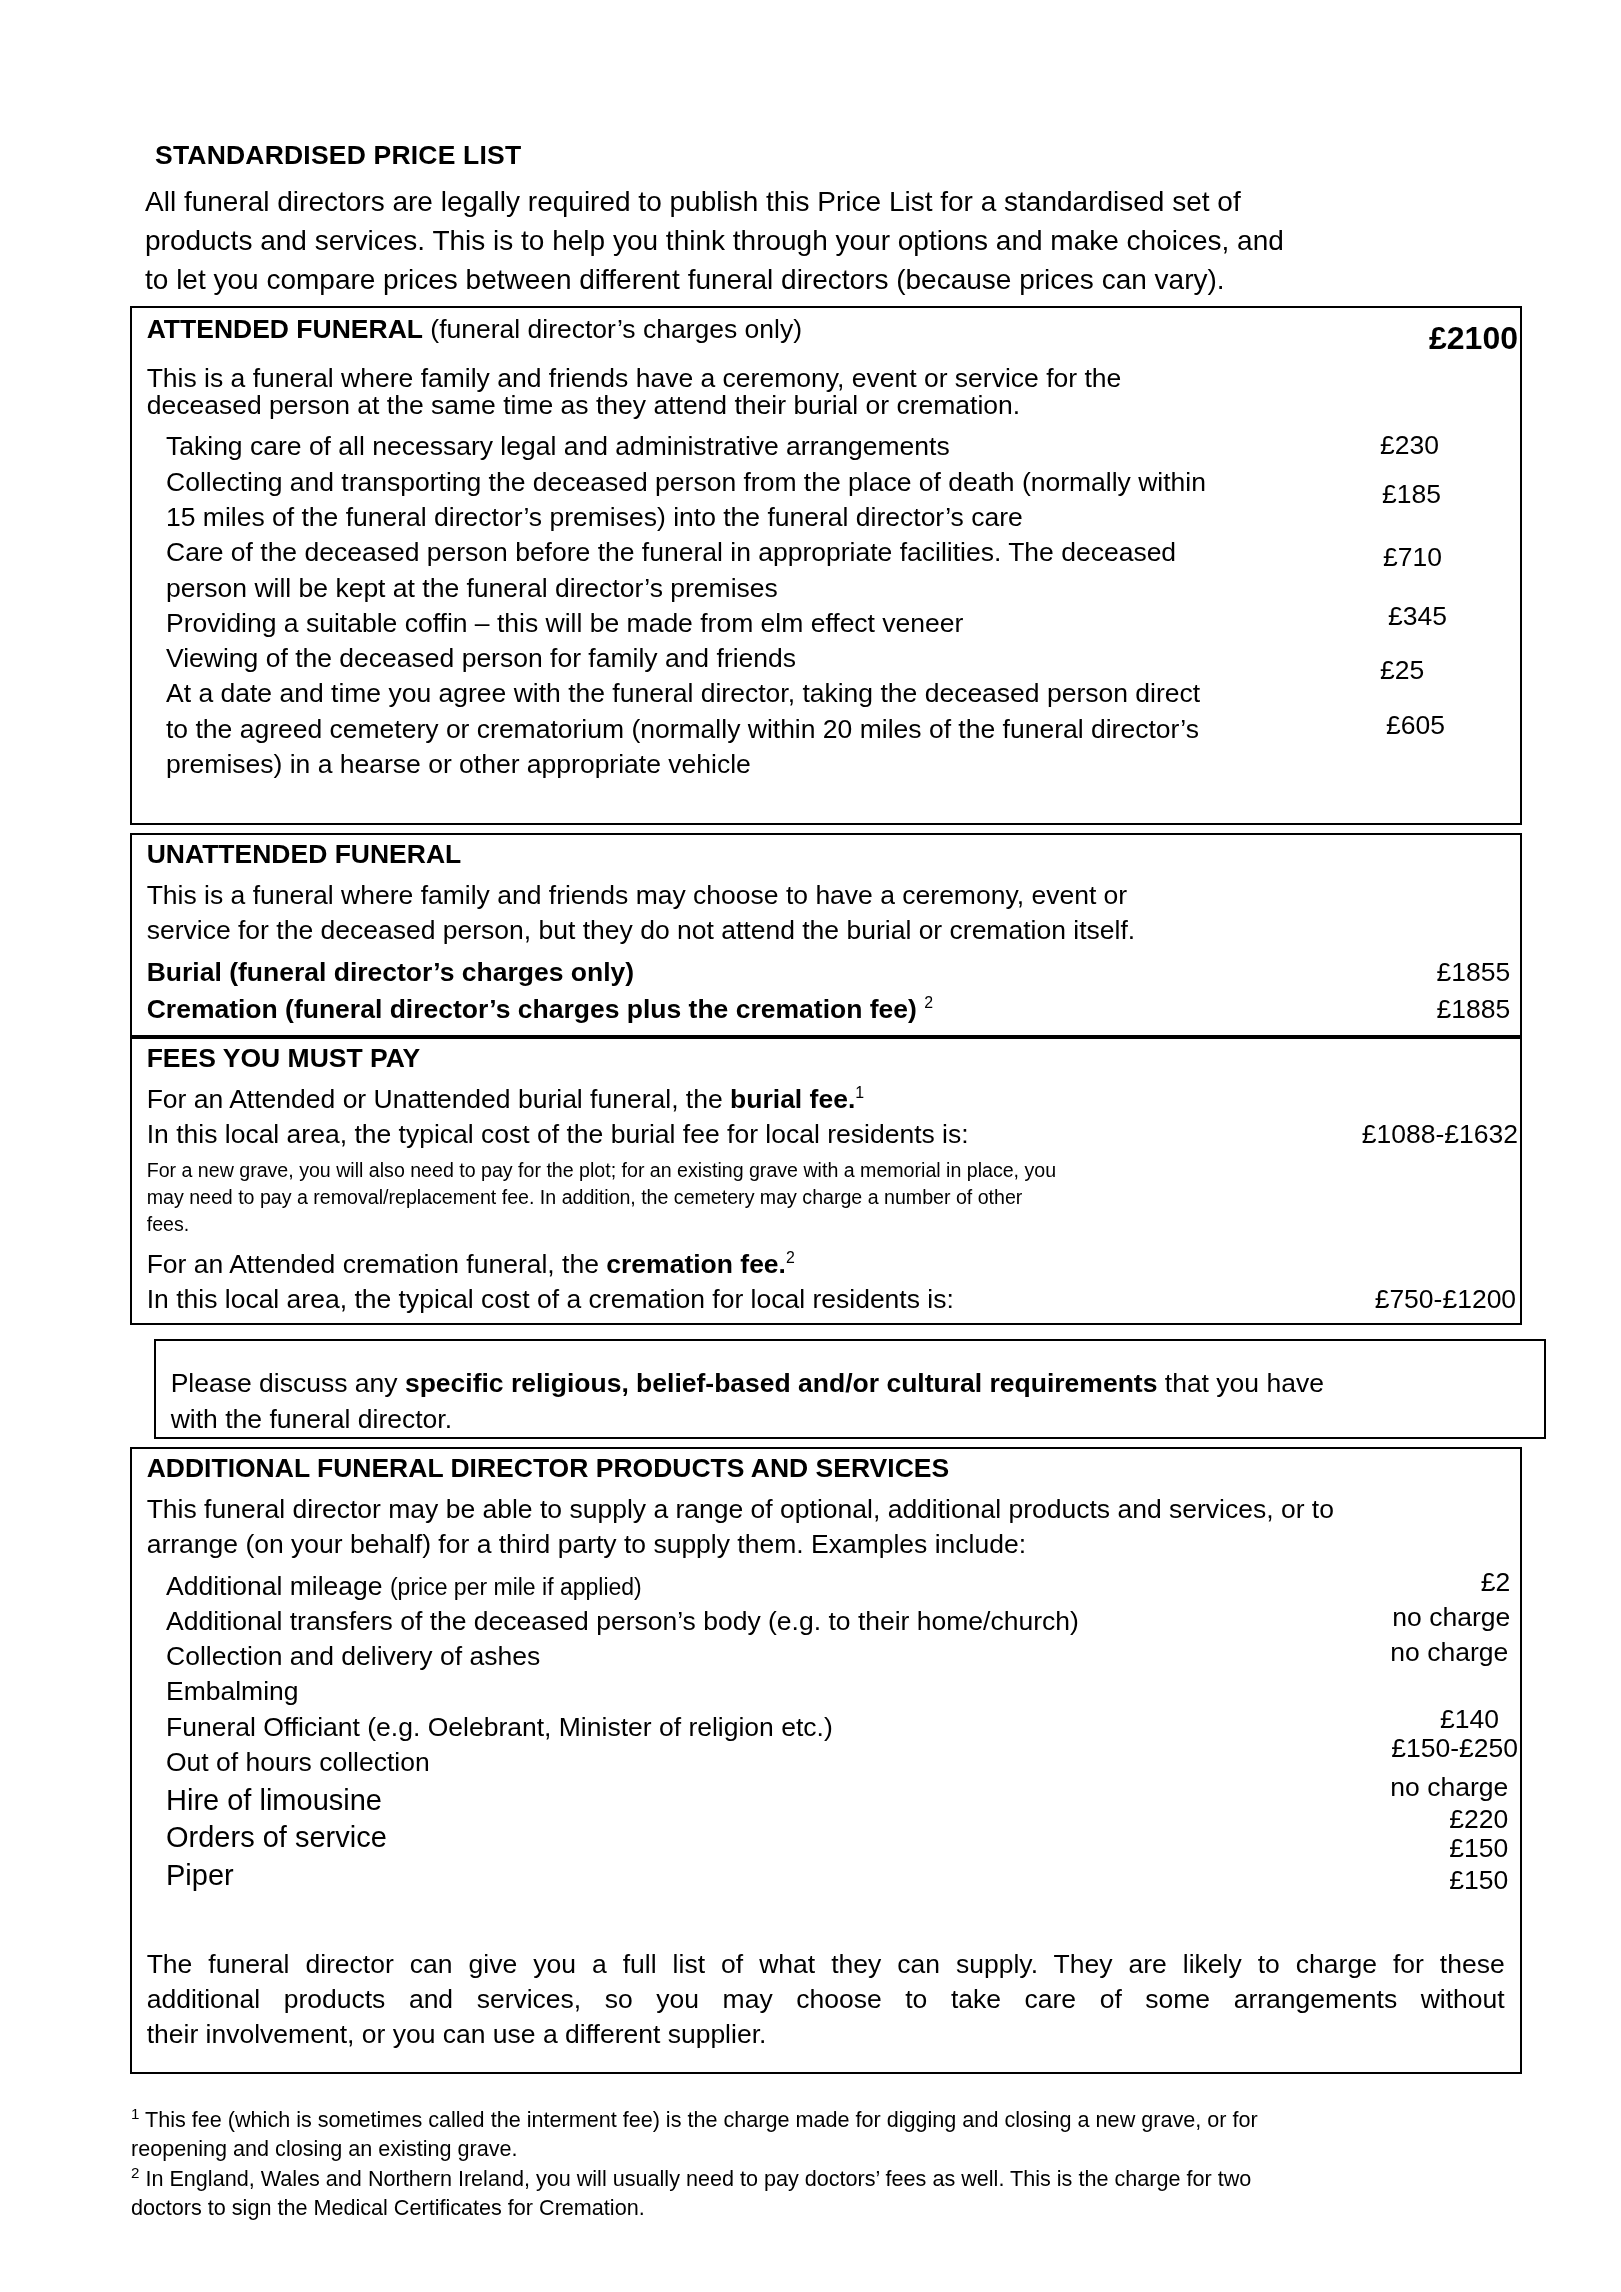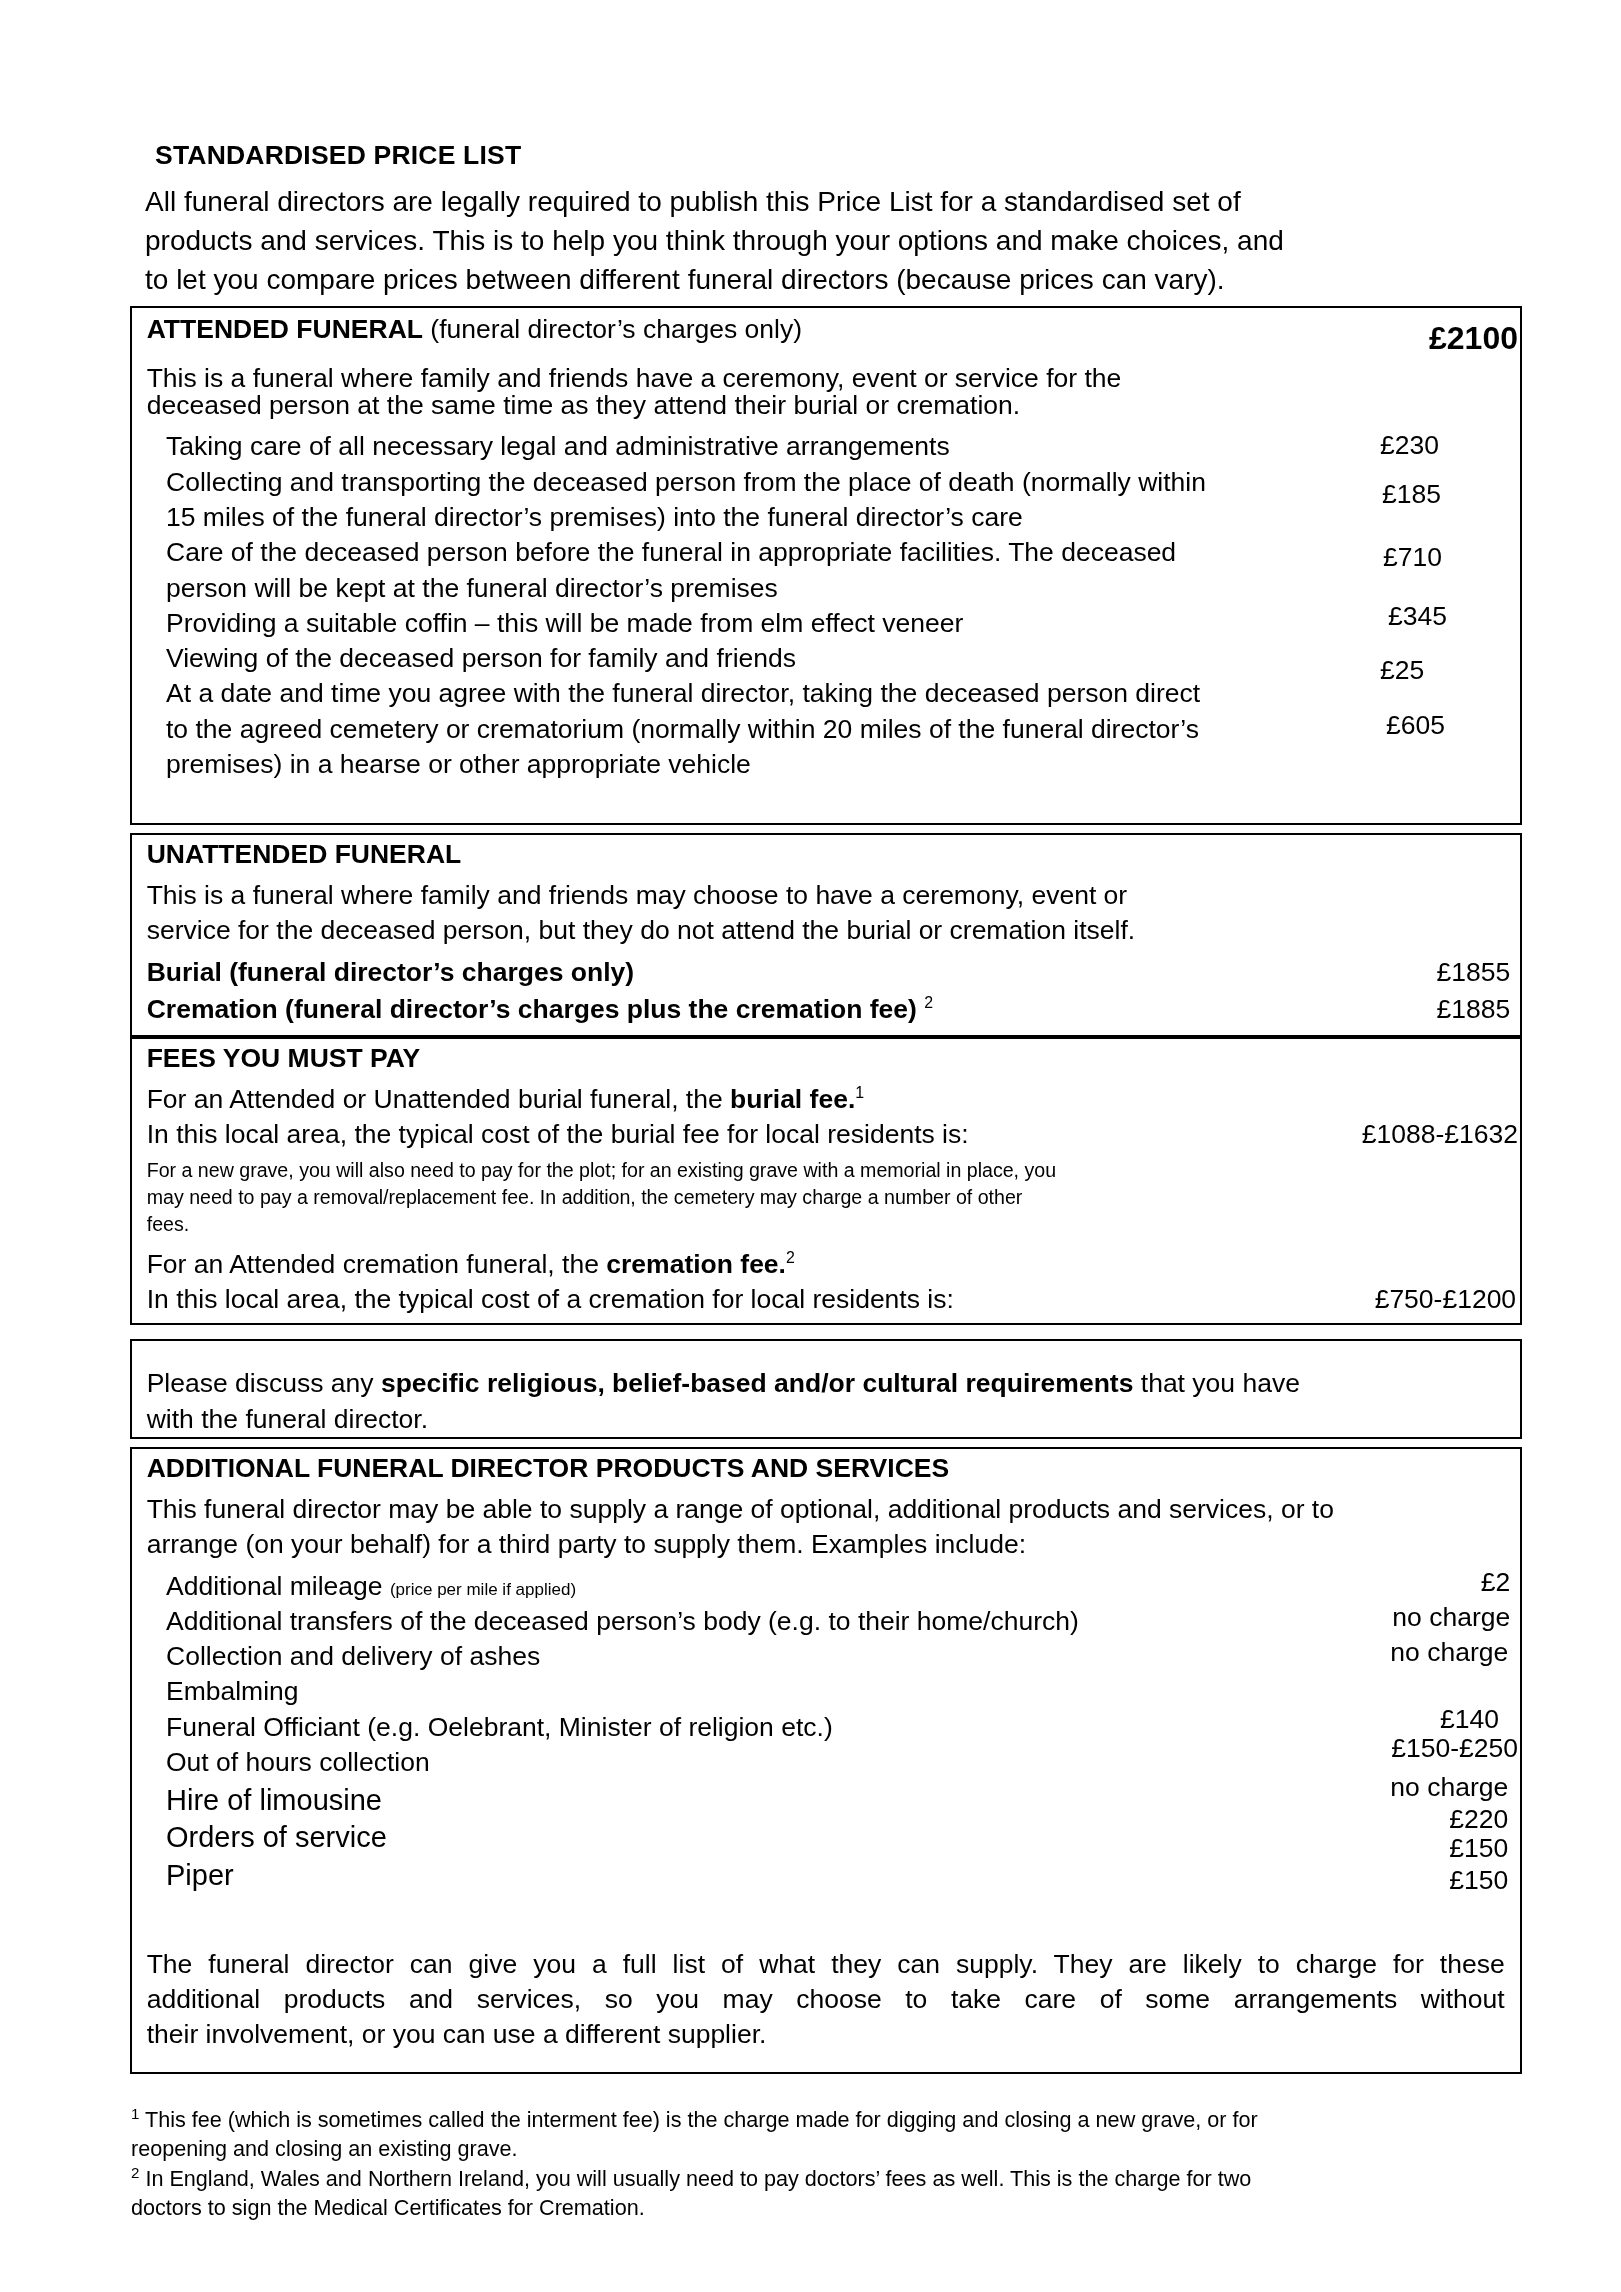--- a/index.html
+++ b/index.html
@@ -5,21 +5,21 @@
   html, body { margin: 0; padding: 0; background: #ffffff; }
   body {
     width: 1621px; height: 2293px; position: relative; overflow: hidden;
     font-family: "Liberation Sans", sans-serif; color: #000;
   }
   .abs { position: absolute; }
   .title { left: 155px; top: 140px; font-size: 26.5px; font-weight: bold; letter-spacing: 0.2px; }
   .intro { left: 145px; top: 182px; font-size: 28px; line-height: 39px; width: 1392px; }
   .box { position: absolute; left: 130px; width: 1392px; border: 2.9px solid #000; box-sizing: border-box; }
   .txt { position: absolute; font-size: 26.5px; white-space: nowrap; }
-  .small { font-size: 17px; }
+  .small { font-size: 23px; }
   .tiny { font-size: 19.6px; }
   .b { font-weight: bold; }
   .price { position: absolute; font-size: 26.5px; white-space: nowrap; text-align: right; }
   sup { font-size: 60%; vertical-align: super; line-height: 0; }
   .para { position: absolute; font-size: 26.5px; line-height: 35px; }
   .fn { position: absolute; left: 131px; font-size: 21.6px; line-height: 29px; width: 1372px; }
   .fn sup { font-size: 70%; }
 </style>
 </head>
 <body>
@@ -76,21 +76,21 @@
   <div class="txt" style="left:14.7px; top:80px;">In this local area, the typical cost of the burial fee for local residents is:</div>
   <div class="price" style="right:2px; top:80px;">£1088-£1632</div>
   <div class="txt tiny" style="left:14.7px; top:120px;">For a new grave, you will also need to pay for the plot; for an existing grave with a memorial in place, you</div>
   <div class="txt tiny" style="left:14.7px; top:147px;">may need to pay a removal/replacement fee. In addition, the cemetery may charge a number of other</div>
   <div class="txt tiny" style="left:14.7px; top:174px;">fees.</div>
   <div class="txt" style="left:14.7px; top:210px;"><span>For an Attended cremation funeral, the </span><span class="b">cremation fee.</span><sup>2</sup></div>
   <div class="txt" style="left:14.7px; top:245px;">In this local area, the typical cost of a cremation for local residents is:</div>
   <div class="price" style="right:3.9px; top:245px;">£750-£1200</div>
 </div>
 
-<div class="box" style="top:1339px; height:100px;">
+<div class="box" style="top:1339px; height:100px;margin-left:24px;">
   <div class="txt" style="left:14.7px; top:27.4px;"><span>Please discuss any </span><span class="b">specific religious, belief-based and/or cultural requirements</span><span> that you have</span></div>
   <div class="txt" style="left:14.7px; top:63px;">with the funeral director.</div>
 </div>
 
 <div class="box" style="top:1447px; height:627px;">
   <div class="txt b" style="left:14.7px; top:3.9px;">ADDITIONAL FUNERAL DIRECTOR PRODUCTS AND SERVICES</div>
   <div class="txt" style="left:14.7px; top:45px;">This funeral director may be able to supply a range of optional, additional products and services, or to</div>
   <div class="txt" style="left:14.7px; top:80px;">arrange (on your behalf) for a third party to supply them. Examples include:</div>
 
   <div class="txt" style="left:34px; top:122px;"><span>Additional mileage</span> <span class="small">(price per mile if applied)</span></div>

